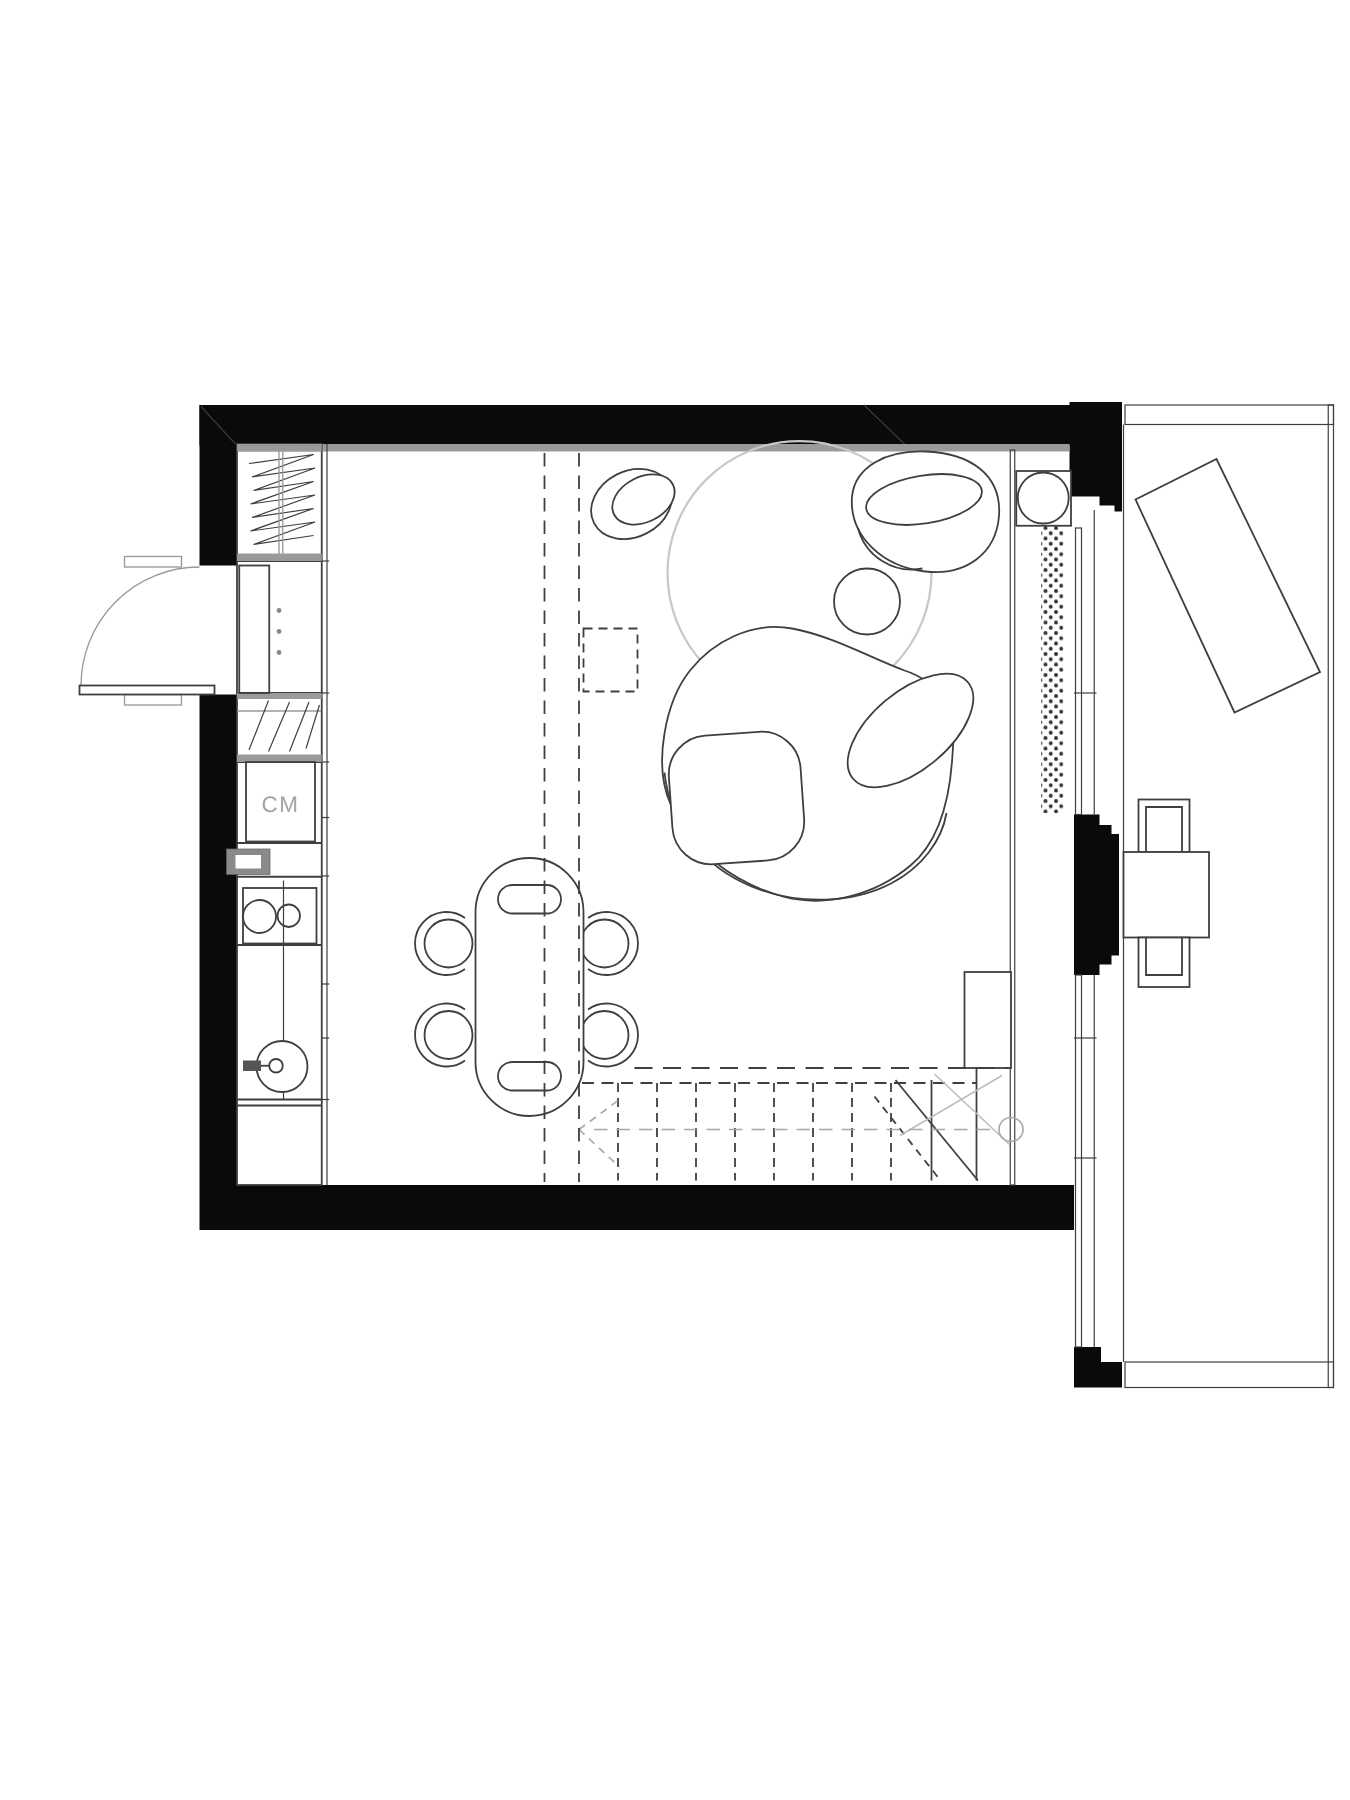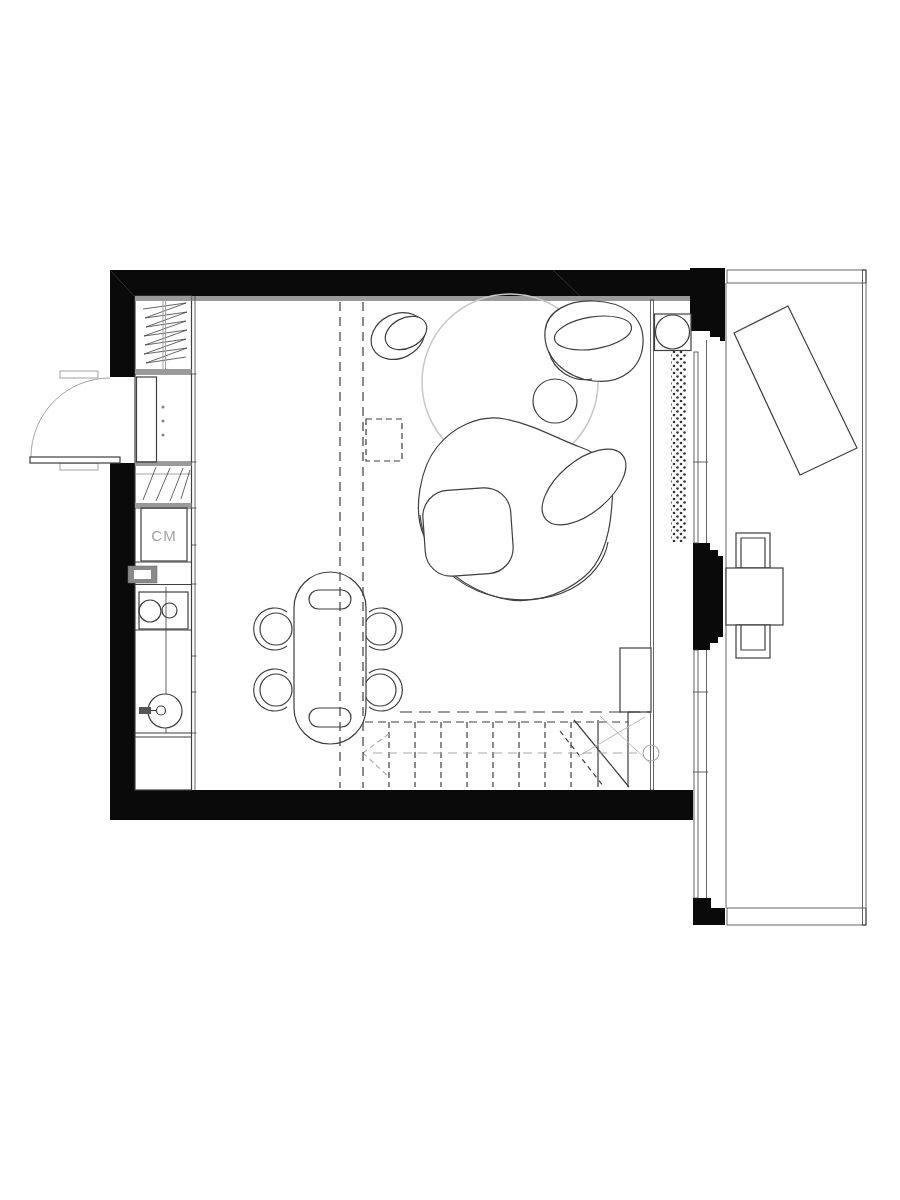--- a/index.html
+++ b/index.html
@@ -1,17 +1,17 @@
 <!DOCTYPE html>
 <html style="--background: #ffffff; --wall: #0a0a0a; --line: #3f3f3f; --gray-band: #9a9a9a; --light-gray: #c8c8c8; --stairs-gray: #a8a8a8; --label-gray: #a3a3a3;"><head>
 <meta charset="utf-8">
 <style>
   html,body{margin:0;padding:0;background:#fff;}
   .stage{position:relative;width:728px;height:1200px;background:var(--background,#fff);
-         font-family:"Liberation Sans", sans-serif;}
+         font-family:"Liberation Sans", sans-serif;margin-left:23px;}
   svg{position:absolute;inset:0;}
   .wall{fill:var(--wall,#0a0a0a);stroke:none;}
   .seam{stroke:#3a3a3a;stroke-width:.8;fill:none;}
   .ln{stroke:var(--line,#3f3f3f);stroke-width:1.2;fill:none;}
   .lnthin{stroke:var(--line,#3f3f3f);stroke-width:.8;fill:none;}
   .wf{stroke:var(--line,#3f3f3f);stroke-width:1.2;fill:#fff;}
   .gband{fill:var(--gray-band,#9a9a9a);stroke:none;}
   .gln{stroke:var(--light-gray,#c8c8c8);stroke-width:1.5;fill:none;}
   .sgr{stroke:var(--stairs-gray,#a8a8a8);stroke-width:1.1;fill:none;}
   .grlt{stroke:#bdbdbd;stroke-width:1;fill:none;}

